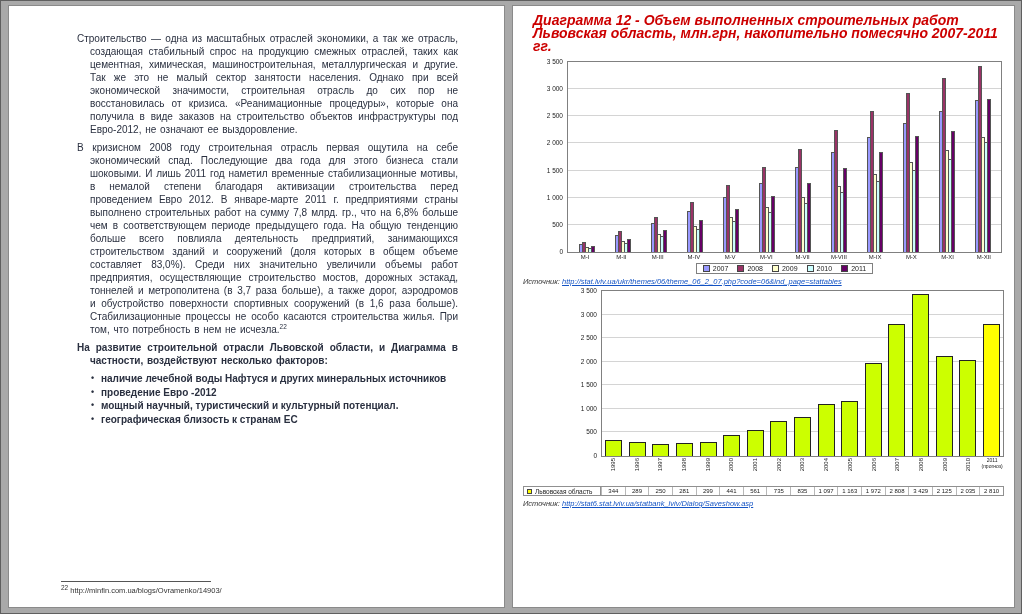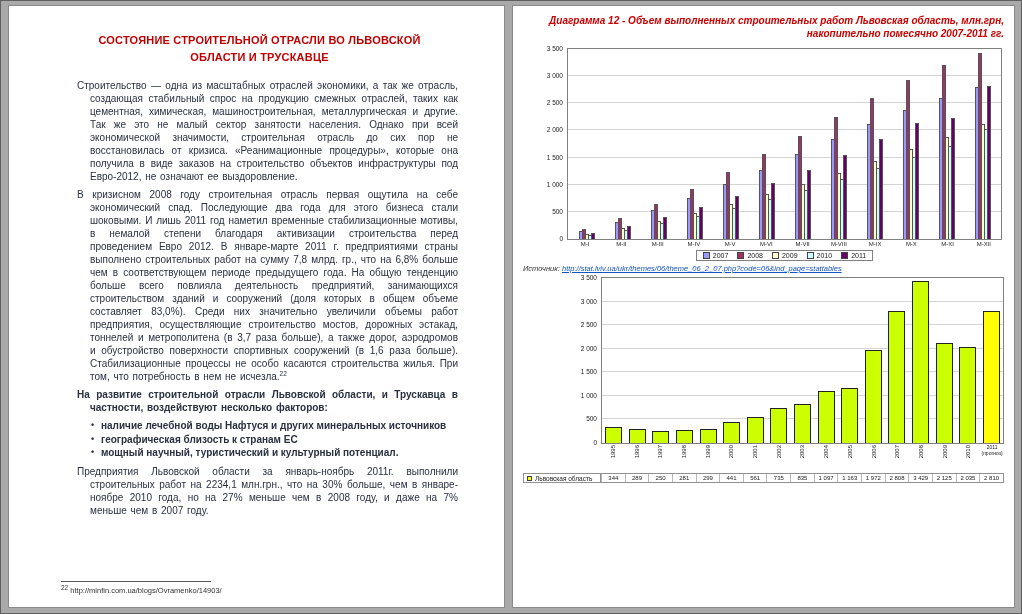--- a/index.html
+++ b/index.html
@@ -15,21 +15,21 @@
   .hang{padding-left:13px;text-indent:-13px;}
   .bold{font-weight:bold;}
   .bullets{margin:0 0 5px 30px;padding:0;list-style:none;font-size:10px;line-height:13.5px;color:#2a3040;font-weight:bold;}
   .bullets li{padding-left:10px;position:relative;text-align:left;}
   .bullets li::before{content:"•";position:absolute;left:0;top:0;font-size:9px;}
   .spacer{flex:1;}
   .footnote-rule{width:150px;border-top:1px solid #555;margin-bottom:4px;}
   .footnote{font-size:7.5px;color:#333;}
   sup{font-size:6.5px;vertical-align:super;line-height:0;}
 
-  .chart-title{font-size:10px;font-style:italic;font-weight:bold;color:#cc0000;line-height:13px;margin:0 0 4px 10px;text-align:right;}
+  .chart-title{font-size:14px;font-style:italic;font-weight:bold;color:#cc0000;line-height:13px;margin:0 0 4px 10px;}
   .note{font-size:7.5px;font-style:italic;color:#333;margin-top:5px;}
   .source{font-size:7.5px;margin-top:3px;}
   .src-prefix{font-style:italic;color:#333;}
   a.src-url{font-style:italic;color:#1353c4;text-decoration:underline;cursor:pointer;}
   .para-right{margin:9px 0 8px 0;text-indent:18px;}
 
   .chart-block{margin-top:4px;}
   #chart1{margin-left:16px;margin-right:2px;}
   .c-row{display:flex;align-items:flex-start;}
   .c-yaxis{position:relative;font-size:6.5px;color:#222;}
@@ -58,35 +58,34 @@
                  display:flex;align-items:center;gap:3px;padding:0 3px;font-size:6.5px;}
   .c2-vals{flex:1;display:flex;border:1px solid #909090;border-left:none;}
   .c2-val{flex:1;text-align:center;border-left:1px solid #b8b8b8;padding:1px 0;white-space:nowrap;overflow:hidden;}
 </style>
 </head>
 <body>
 
 <div class="canvas">
 
   <div class="page page-left">
-    <h1 class="title">СОСТОЯНИЕ СТРОИТЕЛЬНОЙ ОТРАСЛИ ВО ЛЬВОВСКОЙ ОБЛАСТИ И ТРУСКАВЦЕ</h1>
 
     <p class="body hang">Строительство — одна из масштабных отраслей экономики, а так же отрасль, создающая стабильный спрос на продукцию смежных отраслей, таких как цементная, химическая, машиностроительная, металлургическая и другие. Так же это не малый сектор занятости населения. Однако при всей экономической значимости, строительная отрасль до сих пор не восстановилась от кризиса. «Реанимационные процедуры», которые она получила в виде заказов на строительство объектов инфраструктуры под Евро-2012, не означают ее выздоровление.</p>
 
     <p class="body hang"><span>В кризисном 2008 году строительная отрасль первая ощутила на себе экономический спад. Последующие два года для этого бизнеса стали шоковыми. И лишь 2011 год наметил временные стабилизационные мотивы, в немалой степени благодаря активизации строительства перед проведением Евро 2012. В январе-марте 2011 г. предприятиями страны выполнено строительных работ на сумму 7,8 млрд. гр., что на 6,8% больше чем в соответствующем периоде предыдущего года. На общую тенденцию больше всего повлияла деятельность предприятий, занимающихся строительством зданий и сооружений (доля которых в общем объеме составляет 83,0%). Среди них значительно увеличили объемы работ предприятия, осуществляющие строительство мостов, дорожных эстакад, тоннелей и метрополитена (в 3,7 раза больше), а также дорог, аэродромов и обустройство поверхности спортивных сооружений (в 1,6 раза больше). Стабилизационные процессы не особо касаются строительства жилья. При том, что потребность в нем не исчезла.</span><sup>22</sup></p>
 
-    <p class="body hang bold">На развитие строительной отрасли Львовской области, и Трускавца в частности, воздействуют несколько факторов:</p>
+    <p class="body hang bold">На развитие строительной отрасли Львовской области, и Диаграмма в частности, воздействуют несколько факторов:</p>
 
     <ul class="bullets">
       <li>наличие лечебной воды Нафтуся и других минеральных источников</li>
+      <li>проведение Евро -2012</li>
+      <li>мощный научный, туристический и культурный потенциал.</li>
       <li>географическая близость к странам ЕС</li>
-      <li>мощный научный, туристический и культурный потенциал.</li>
     </ul>
 
-    <p class="body hang">Предприятия Львовской области за январь-ноябрь 2011г. выполнили строительных работ на 2234,1 млн.грн., что на 30% больше, чем в январе-ноябре 2010 года, но на 27% меньше чем в 2008 году, и даже на 7% меньше чем в 2007 году.</p>
 
     <div class="spacer"></div>
 
     <div class="footnote-rule"></div>
     <div class="footnote"><sup>22</sup> <span>http://minfin.com.ua/blogs/Ovramenko/14903/</span></div>
   </div>
 
   <div class="page page-right">
     <div class="chart-title"><span>Диаграмма 12</span><span> - Объем выполненных строительных работ Львовская область, млн.грн, накопительно помесячно 2007-2011 гг.</span></div>
 
@@ -388,15 +387,16 @@
             <div class="c2-val">1 972</div>
             <div class="c2-val">2 808</div>
             <div class="c2-val">3 429</div>
             <div class="c2-val">2 125</div>
             <div class="c2-val">2 035</div>
             <div class="c2-val">2 810</div>
           </div>
         </div>
       </div>
 
+    <div class="source"><span class="src-prefix">Источник: </span><a class="src-url">http://stat6.stat.lviv.ua/statbank_lviv/Dialog/Saveshow.asp</a></div>
   </div>
 
 </div>
 
 </body></html>

